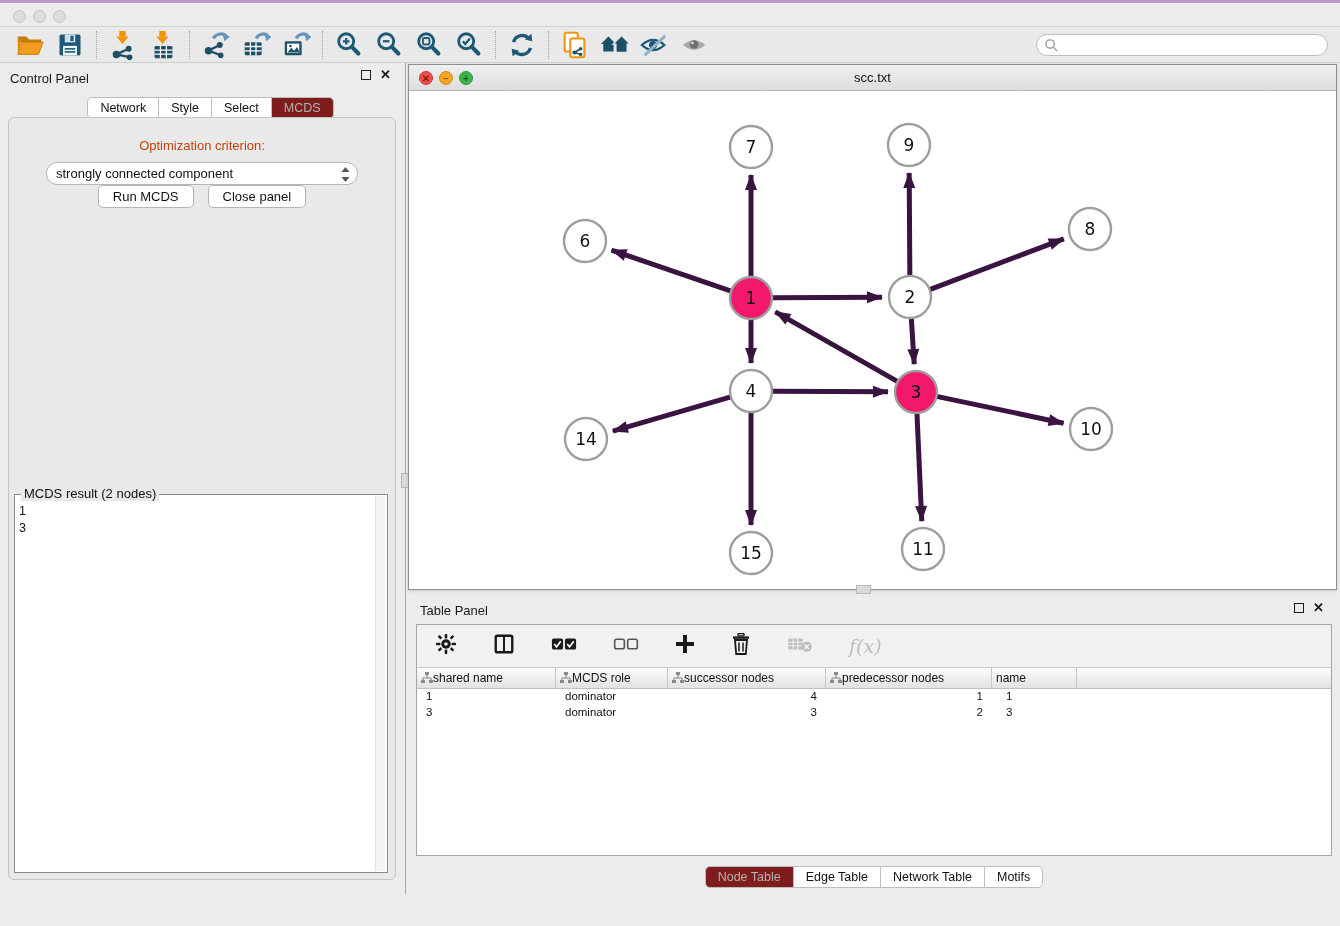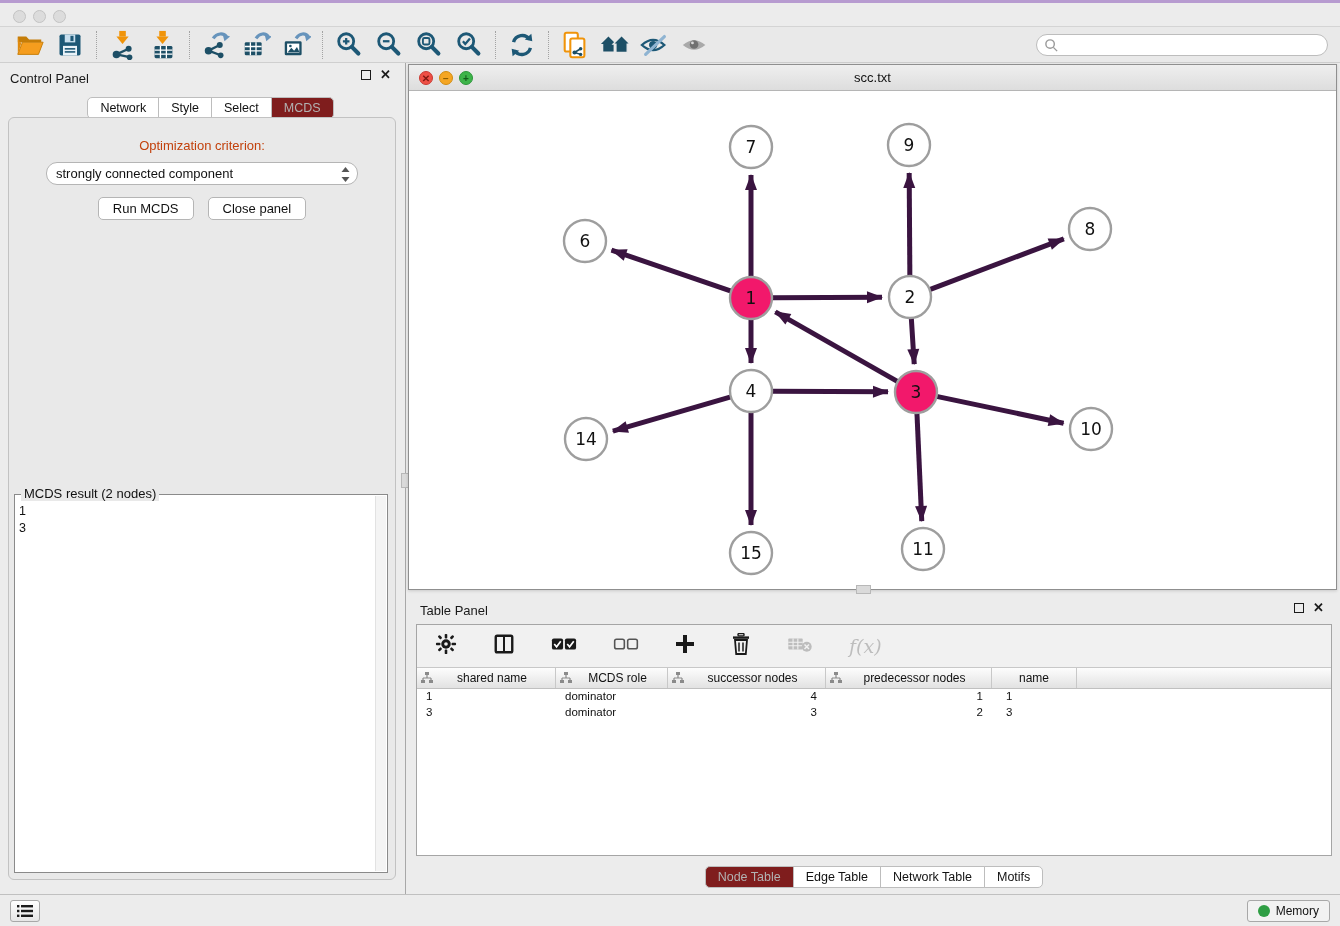--- a/index.html
+++ b/index.html
@@ -33,21 +33,21 @@
   .seg { border:1px solid #bdbdbd; background:#ffffff; color:#111; font-size:12.5px; padding:3px 12px; margin-left:-1px; cursor:default; }
   .seg:first-child { border-radius:5px 0 0 5px; margin-left:0; }
   .seg:last-child { border-radius:0 5px 5px 0; }
   .seg.active { background:#7f1d1d; color:#b2b2b2; }
   #cp-tabs { position:absolute; top:34px; left:16px; right:0; display:flex; justify-content:center; }
 
   #cp-content { position:absolute; left:8px; right:9px; top:54px; bottom:14px; background:#e9e9e9; border:1px solid #c2c2c2; border-radius:6px; }
   #opt-label { margin-top:20px; text-align:center; font-size:13px; color:#c2410c; }
   #opt-select { position:relative; width:312px; height:23px; margin:9px auto 0 auto; background:#ffffff; border:1px solid #b5b5b5; border-radius:11px; font-size:13px; color:#111; line-height:21px; padding-left:9px; }
   #opt-select .stepper { position:absolute; right:6px; top:3px; }
-  #cp-buttons { display:flex; justify-content:center; gap:14px; margin-top:12px; }
+  #cp-buttons { display:flex; justify-content:center; gap:14px; margin-top:0; }
   .cp-btn { height:23px; background:#ffffff; border:1px solid #b5b5b5; border-radius:5px; font-size:13px; color:#111; padding:0 14px; font-family:"Liberation Sans",sans-serif; }
 
   #mcds-result { position:absolute; left:5px; right:7px; top:376px; bottom:6px; border:1px solid #8a8a8a; background:#ffffff; }
   #mcds-legend { position:absolute; top:-9px; left:6px; background:#e9e9e9; padding:0 3px; font-size:13px; color:#111; }
   #mcds-lines { position:absolute; inset:8px 14px 2px 4px; font-size:12.5px; color:#111; line-height:17px; }
   #mcds-scroll { position:absolute; top:1px; right:1px; bottom:1px; width:11px; background:#f4f4f4; border-left:1px solid #e2e2e2; }
 
   
   #v-grip { position:absolute; left:401px; top:473px; width:9px; height:15px; background:#dadada; border:1px solid #b8b8b8; }
   #h-grip { position:absolute; left:856px; top:585px; width:15px; height:9px; background:#dadada; border:1px solid #b8b8b8; }
@@ -61,21 +61,21 @@
 
   
   #table-panel { position:absolute; left:408px; top:598px; width:932px; height:296px; background:#ececec; }
   #tp-header { position:relative; height:26px; }
   #tp-title { position:absolute; left:12px; top:5px; font-size:13px; color:#1a1a1a; }
   #tp-header .hdr-icons { position:absolute; right:16px; top:5px; display:flex; gap:9px; align-items:center; }
   #tp-content { position:absolute; left:8px; right:8px; top:26px; bottom:38px; background:#ffffff; border:1px solid #a5a5a5; }
   #tp-toolbar { height:42px; background:#f1f1f1; display:flex; align-items:center; gap:36px; padding-left:18px; }
   #tp-colhead { display:flex; height:22px; border-top:1px solid #c8c8c8; border-bottom:1px solid #c0c0c0; background:linear-gradient(#fdfdfd,#e2e2e2); }
   .col-cell { display:flex; align-items:center; border-right:1px solid #c8c8c8; font-size:12px; color:#111; padding:0 4px; }
-  .col-cell .col-label { flex:1; text-align:center; }
+  .col-cell .col-label { flex:1; }
   .c0{width:139px} .c1{width:112px} .c2{width:158px} .c3{width:166px} .c4{width:85px}
   .t-row { display:flex; height:16px; font-size:11.5px; color:#111; }
   .t-cell { padding:1px 9px 0 9px; }
   .t-cell.left { text-align:left; }
   .t-cell.right { text-align:right; }
   .t-cell.name-pad { padding-left:14px; }
   #tp-tabs { position:absolute; left:0; right:0; bottom:6px; display:flex; justify-content:center; }
 
   
   #status-bar { position:absolute; left:0; right:0; bottom:0; height:32px; background:#ececec; border-top:1px solid #c0c0c0; }
@@ -469,30 +469,14 @@
         </div>
     </div>
     <div id="tp-tabs" class="seg-group">
       <button class="seg active">Node Table</button>
       <button class="seg">Edge Table</button>
       <button class="seg">Network Table</button>
       <button class="seg">Motifs</button>
     </div>
   </div>
 
-  <div id="status-bar">
-    <div id="list-btn">
-      <svg width="16" height="14" viewBox="0 0 16 14">
-          <rect x="0" y="1" width="2.4" height="2.4" fill="#1a1a1a"></rect>
-          <rect x="4" y="1" width="12" height="2.4" fill="#1a1a1a"></rect>
-          <rect x="0" y="5.8" width="2.4" height="2.4" fill="#1a1a1a"></rect>
-          <rect x="4" y="5.8" width="12" height="2.4" fill="#1a1a1a"></rect>
-          <rect x="0" y="10.6" width="2.4" height="2.4" fill="#1a1a1a"></rect>
-          <rect x="4" y="10.6" width="12" height="2.4" fill="#1a1a1a"></rect>
-        </svg>
-    </div>
-    <div id="memory-btn">
-      <span id="memory-dot"></span>
-      <span>Memory</span>
-    </div>
-  </div>
 
 </div>
 
 </body></html>

